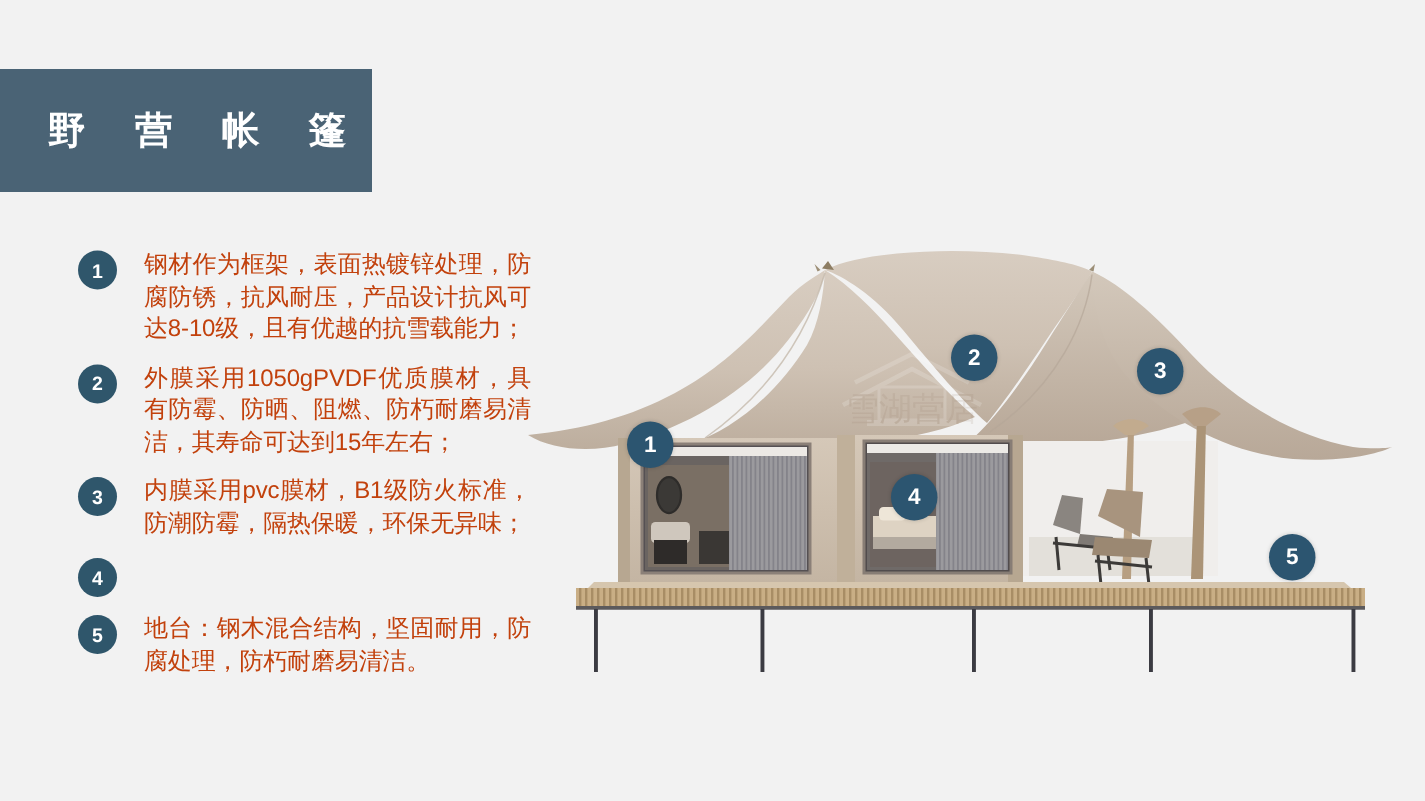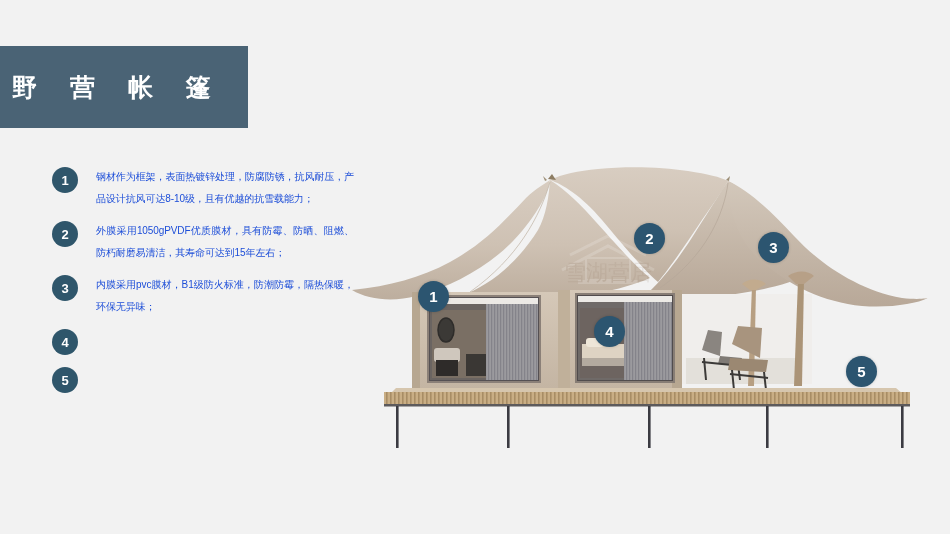--- a/index.html
+++ b/index.html
@@ -26,21 +26,21 @@
   .title-banner {
     position: absolute;
     left: 0;
     top: 46px;
     width: 248px;
     height: 82px;
     background: #4a6375;
     display: flex;
     align-items: center;
     box-sizing: border-box;
-    padding-left: 12px;
+    padding-left: 32px;
   }
   .title-text {
     color: #ffffff;
     font-size: 25px;
     font-weight: bold;
     letter-spacing: 13px;
     line-height: 1;
     white-space: nowrap;
   }
 
@@ -65,22 +65,22 @@
     color: #ffffff;
     font-size: 13px;
     font-weight: bold;
     display: flex;
     align-items: center;
     justify-content: center;
     margin-top: 1px;
   }
   .feature-text {
     margin-left: 18px;
-    color: #1d4ed8;
-    font-size: 10px;
+    color: #c2410c;
+    font-size: 16px;
     line-height: 21.5px;
     letter-spacing: -0.1px;
     text-align: justify;
     width: 258px;
   }
 
   
   .tent-figure {
     position: absolute;
     left: 350px;
@@ -140,20 +140,21 @@
       <div class="feature-badge">3</div>
       <div class="feature-text">内膜采用pvc膜材，B1级防火标准，防潮防霉，隔热保暖，环保无异味；</div>
     </div>
 
     <div class="feature-row">
       <div class="feature-badge">4</div>
     </div>
 
     <div class="feature-row">
       <div class="feature-badge">5</div>
+      <div class="feature-text">地台：钢木混合结构，坚固耐用，防腐处理，防朽耐磨易清洁。</div>
     </div>
 
   </div>
 
   <div class="tent-figure">
     <svg viewBox="0 0 580 290" xmlns="http://www.w3.org/2000/svg">
       <defs>
         <linearGradient id="canopyGrad" x1="0" y1="0" x2="0" y2="1">
           <stop offset="0%" stop-color="#d8cdc1"></stop>
           <stop offset="55%" stop-color="#cec1b3"></stop>

